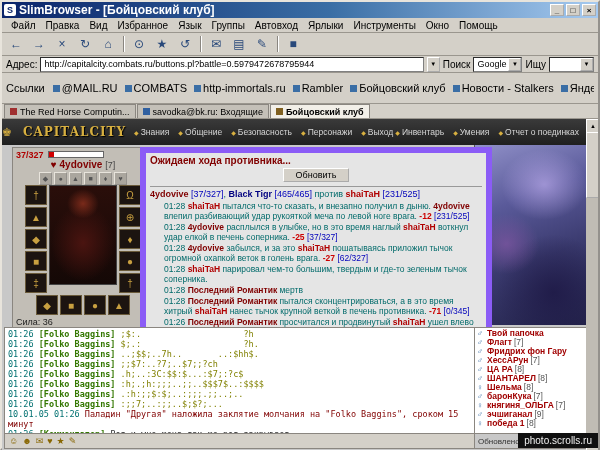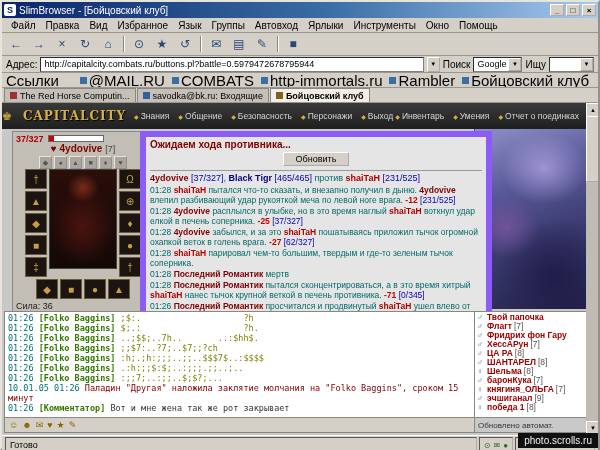--- a/index.html
+++ b/index.html
@@ -8,21 +8,21 @@
   button{font:inherit;background:none;border:none;padding:0;cursor:default;}
 
   .window{position:absolute;inset:0;background:#d4d0c8;border:2px outset #e8e4dc;
           display:flex;flex-direction:column;}
 
   
   .titlebar{height:16px;flex:0 0 16px;background:linear-gradient(90deg,#0a246a,#3a6ea5 55%,#a6caf0);
     display:flex;align-items:center;padding:0 2px;gap:3px;}
   .title-icon{width:12px;height:12px;background:#fff;color:#0a246a;font-weight:bold;font-size:9px;
     display:flex;align-items:center;justify-content:center;border-radius:2px;flex:0 0 12px;}
-  .title-text{color:#fff;font-weight:normal;font-size:10px;flex:1;white-space:nowrap;overflow:hidden;}
+  .title-text{color:#fff;font-weight:bold;font-size:12px;flex:1;white-space:nowrap;overflow:hidden;}
   .tb-btns{display:flex;gap:2px;}
   .tb-btn{width:14px;height:12px;background:#d4d0c8;border:1px outset #fff;font-size:8px;
     line-height:9px;text-align:center;font-weight:bold;}
 
   
   .menubar{height:14px;flex:0 0 14px;display:flex;align-items:center;padding:0 4px;
     border-bottom:1px solid #9a968e;background:#d4d0c8;}
   .menu-item{padding:0 5px;font-size:10px;white-space:nowrap;}
 
   
@@ -38,22 +38,22 @@
   .addr-label{white-space:nowrap;}
   .addr-input{flex:1;height:13px;background:#fff;border:1px inset #808080;display:flex;
     align-items:center;padding:0 3px;font-size:9px;white-space:nowrap;overflow:hidden;}
   .drop{font-size:6px;background:#d4d0c8;border:1px outset #fff;width:11px;height:13px;
     display:flex;align-items:center;justify-content:center;flex:0 0 11px;}
   .combo{height:13px;background:#fff;border:1px inset #808080;display:flex;align-items:center;
     padding:0 0 0 3px;font-size:9px;gap:2px;}
   .combo .drop{border:1px outset #fff;height:11px;}
 
   
-  .linksbar{height:14px;flex:0 0 14px;display:flex;align-items:center;gap:18px;padding:0 4px;
-    border-bottom:1px solid #9a968e;background:#d4d0c8;font-size:15px;overflow:hidden;}
+  .linksbar{height:14px;flex:0 0 14px;display:flex;align-items:center;gap:5px;padding:8px 4px;
+    border-bottom:1px solid #9a968e;background:#d4d0c8;font-size:11px;overflow:hidden;}
   .link-item{display:flex;align-items:center;gap:2px;padding:0 3px;white-space:nowrap;}
   .link-ico{width:7px;height:7px;background:#3a6ea5;display:inline-block;flex:0 0 7px;}
 
   
   .tabbar{height:14px;flex:0 0 14px;display:flex;align-items:flex-end;padding:0 2px;gap:1px;
     background:#d4d0c8;border-bottom:1px solid #9a968e;font-size:9px;}
   .tab{height:13px;display:flex;align-items:center;gap:3px;padding:0 5px;border:1px solid #8a868
 0;border:1px solid #8a8680;border-bottom:none;background:#c4c0b8;white-space:nowrap;overflow:hidden;max-width:160px;}
   .tab.active{background:#f2efe8;font-weight:bold;}
   .tab-ico{width:7px;height:7px;display:inline-block;flex:0 0 7px;}
@@ -96,21 +96,21 @@
   .strength{color:#222;font-size:9px;margin-top:2px;}
 
   
   .battle{position:absolute;left:138px;top:28px;width:332px;height:178px;background:#e5e5e5;
     border:6px solid #8b5cf6;padding:2px 4px;overflow:hidden;}
   .wait-row{color:#800000;font-weight:bold;font-size:10px;height:13px;}
   .refresh-row{text-align:center;height:17px;}
   .btn{display:inline-block;background:#d4d0c8;border:1px outset #fff;padding:1px 12px;font-size:9px;}
   .battle-head{font-size:9px;margin:1px 0 2px;border-top:1px solid #999;padding-top:2px;white-space:nowrap;overflow:hidden;}
   .log{font-size:8.5px;line-height:10px;}
-  .log-entry{margin-bottom:1px;}
+  .log-entry{margin-bottom:1px;margin-left:14px;}
   .lt{color:#006a6a;}
   .sg-t{color:#006a6a;}
   .sg-n1{color:#800000;font-weight:bold;}
   .sg-n2{color:#000080;font-weight:bold;}
   .sg-n3{color:#b00000;font-weight:bold;}
   .sg-d{color:#cc0000;font-weight:bold;}
   .sg-h{color:#0000bb;}
   .sg-sk{color:#000;}
 
   
@@ -420,20 +420,21 @@
             <div class="log-entry"><span class="lt">01:28 </span><span class="sg-n1">Последний Романтик</span><span class="sg-t"> пытался сконцентрироваться, а в это время хитрый </span><span class="sg-n3">shaiTaH</span><span class="sg-t"> нанес тычок крупной веткой в печень противника. </span><span class="sg-d">-71</span><span class="sg-t"> </span><span class="sg-h">[0/345]</span></div>
             <div class="log-entry"><span class="lt">01:26 </span><span class="sg-n1">Последний Романтик</span><span class="sg-t"> просчитался и продвинутый </span><span class="sg-n3">shaiTaH</span><span class="sg-t"> ушел влево от удара тяжелым топором куда обычно не бьют и нанес контрудар. </span></div>
           </div>
       </div>
 
       <div class="chat">
           <div class="chat-line"><span class="chat-time">01:26 </span><span class="chat-nick">[Folko Baggins] </span><span class="chat-art">;$:.                    ?h</span></div>
           <div class="chat-line"><span class="chat-time">01:26 </span><span class="chat-nick">[Folko Baggins] </span><span class="chat-art">$;.:                    ?h.</span></div>
           <div class="chat-line"><span class="chat-time">01:26 </span><span class="chat-nick">[Folko Baggins] </span><span class="chat-art">..;$$;..7h..       ..:$hh$.</span></div>
           <div class="chat-line"><span class="chat-time">01:26 </span><span class="chat-nick">[Folko Baggins] </span><span class="chat-art">;;$7:..?7;..$7;;?ch</span></div>
+          <div class="chat-line"><span class="chat-time">01:26 </span><span class="chat-nick">[Folko Baggins] </span><span class="chat-art">.h;..:3C:$$:$...:$7;:?c$</span></div>
           <div class="chat-line"><span class="chat-time">01:26 </span><span class="chat-nick">[Folko Baggins] </span><span class="chat-art">:h;.;h:;;;..;;..$$$7$..:$$$$</span></div>
           <div class="chat-line"><span class="chat-time">01:26 </span><span class="chat-nick">[Folko Baggins] </span><span class="chat-art">.:h:;;$:$;..:;;;.;;..;..</span></div>
           <div class="chat-line"><span class="chat-time">01:26 </span><span class="chat-nick">[Folko Baggins] </span><span class="chat-art">:;;7;..:;;..$;$?;...</span></div>
           <div class="chat-line"><span class="chat-time">10.01.05 </span><span class="chat-time">01:26 </span><span class="chat-sys">Паладин "Другая" наложила заклятие молчания на "Folko Baggins", сроком 15 минут</span></div>
           <div class="chat-line"><span class="chat-time">01:26 </span><span class="chat-nick">[Комментатор] </span><span class="chat-text">Вот и мне жена так же рот закрывает</span></div>
         </div>
       <div class="chat-toolbar">
           <span class="ct-ico">☺</span>
           <span class="ct-ico">☻</span>
           <span class="ct-ico">✉</span>

